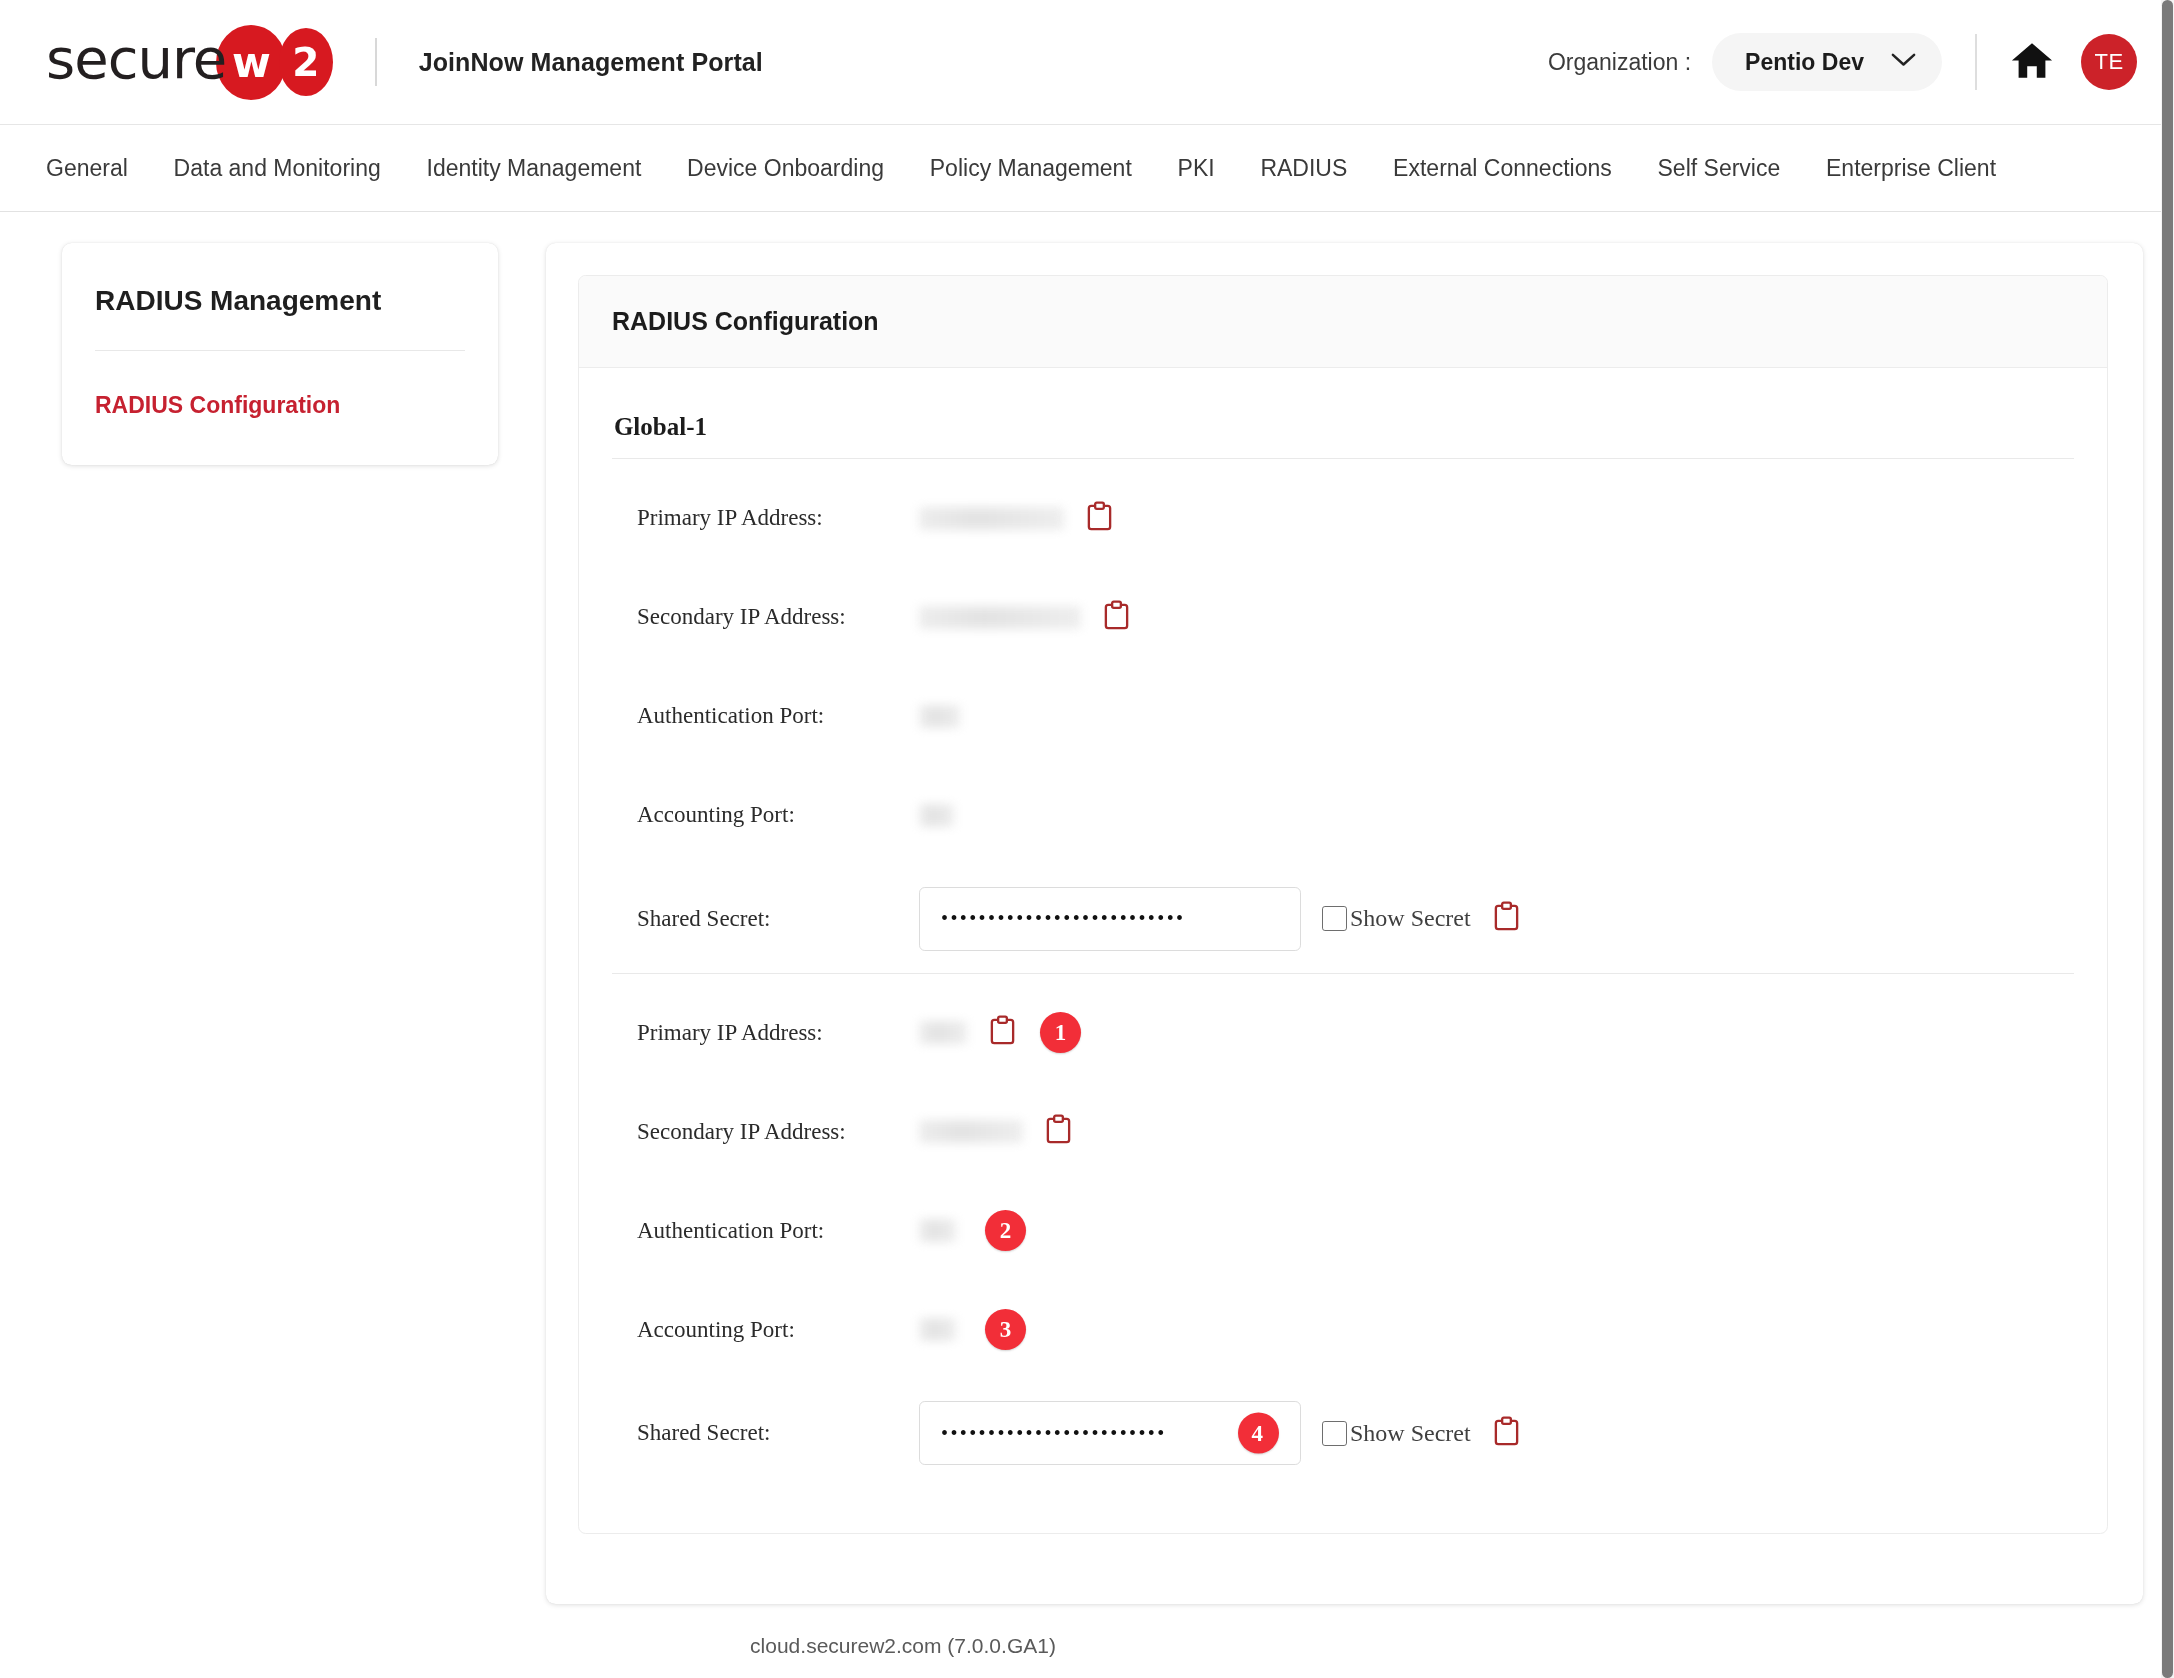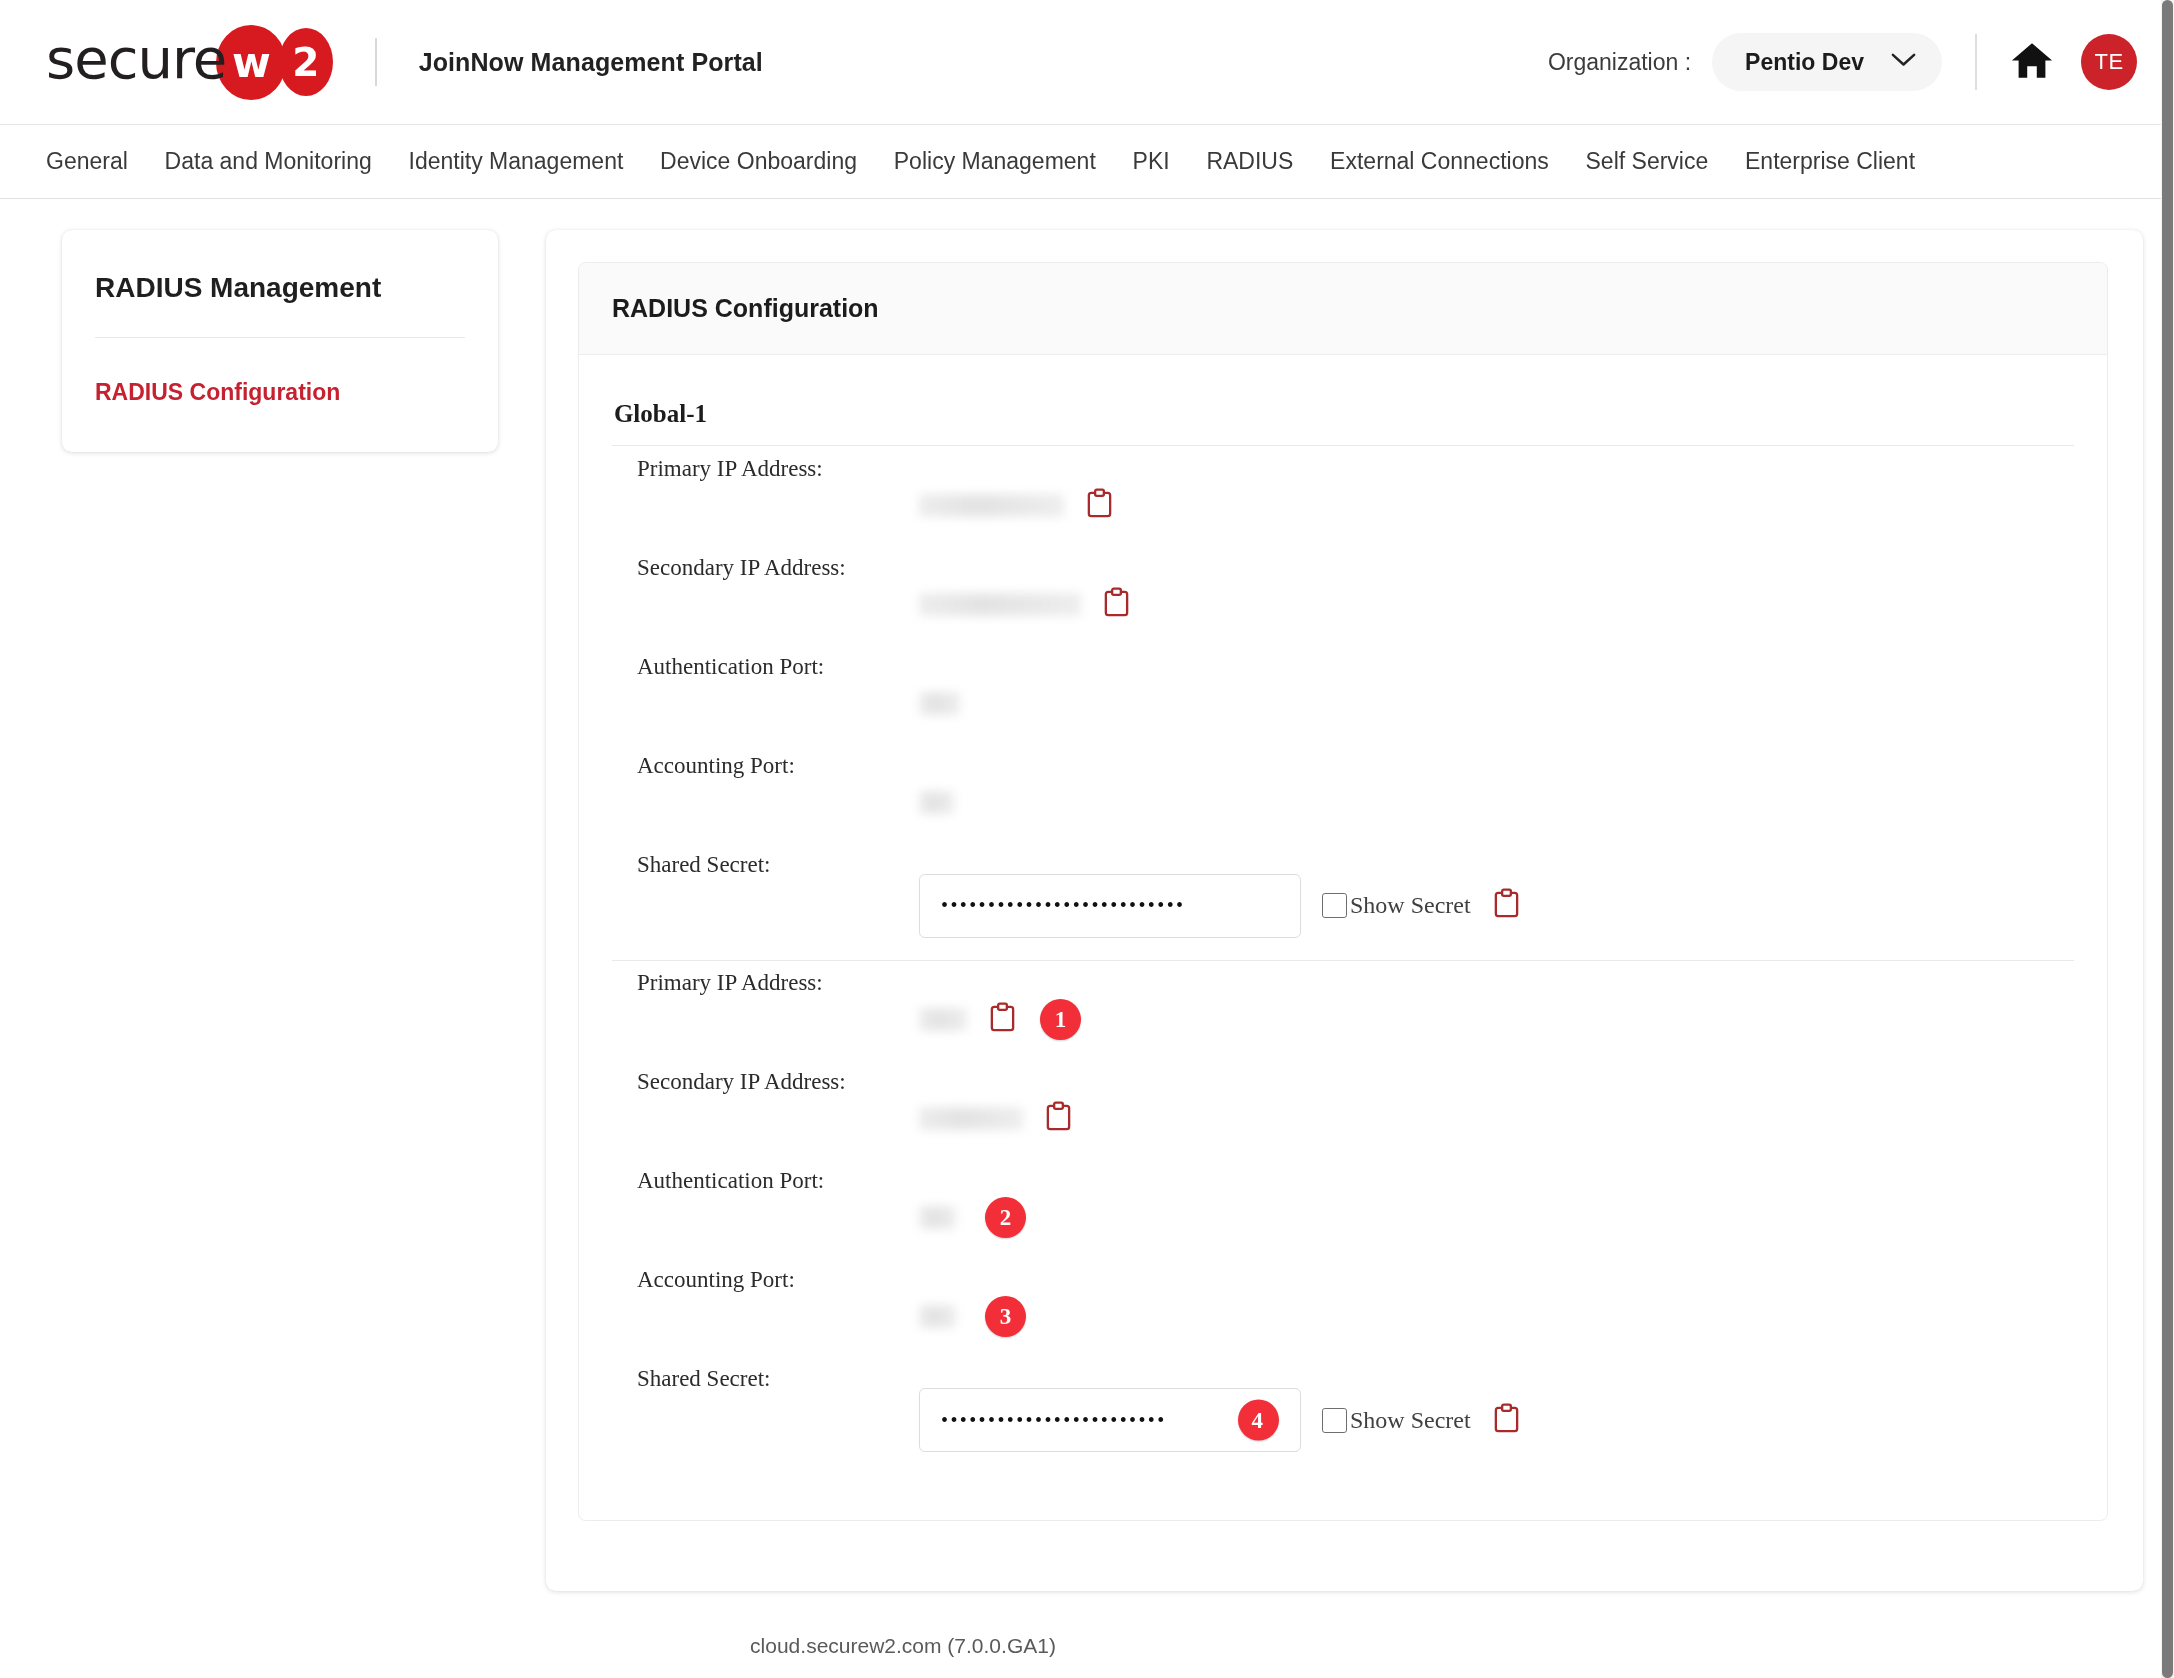--- a/index.html
+++ b/index.html
@@ -71,27 +71,27 @@
   .avatar {
     width: 56px; height: 56px; border-radius: 50%;
     background: #cc2229; color: #fff;
     display: flex; align-items: center; justify-content: center;
     font-size: 22px; font-weight: 500; margin-left: 27px; cursor: pointer;
     letter-spacing: 0.5px;
   }
 
   
   .navbar {
-    height: 75px;
+    height: 88px;
     border-top: 1px solid #e6e6e6;
     border-bottom: 1px solid #e2e2e2;
     display: flex; align-items: center;
     padding: 0 46px;
     background: #ffffff;
-    gap: 4px;
+    gap: 13px;
   }
   .nav-item {
     font-size: 23px; color: #3a3a3a; cursor: pointer;
     padding: 0 16.4px; white-space: nowrap;
   }
   .nav-item:first-child { padding-left: 0; }
 
   
   .page {
     position: relative;
@@ -140,21 +140,21 @@
   }
   .config-card-body { padding: 35px 33px 46px 33px; font-family: Liberation Serif, serif; }
 
   .section-title {
     font-size: 25px; font-weight: 700; color: #1c1c1c;
     padding: 9.7px 0 17.4px 1.9px;
   }
   .section-rule { height: 1px; background: #e9e9e9; margin-bottom: 9.7px; }
 
   .frow {
-    display: flex; 
+    display: flex; align-items: center;
     min-height: 99px;
     padding-left: 25px;
   }
   .frow.secret { min-height: 108px; }
   .flabel {
     width: 259px; flex: none;
     font-size: 23px; color: #2b2b2b;
   }
   .fvalue {
     display: flex; align-items: center;

